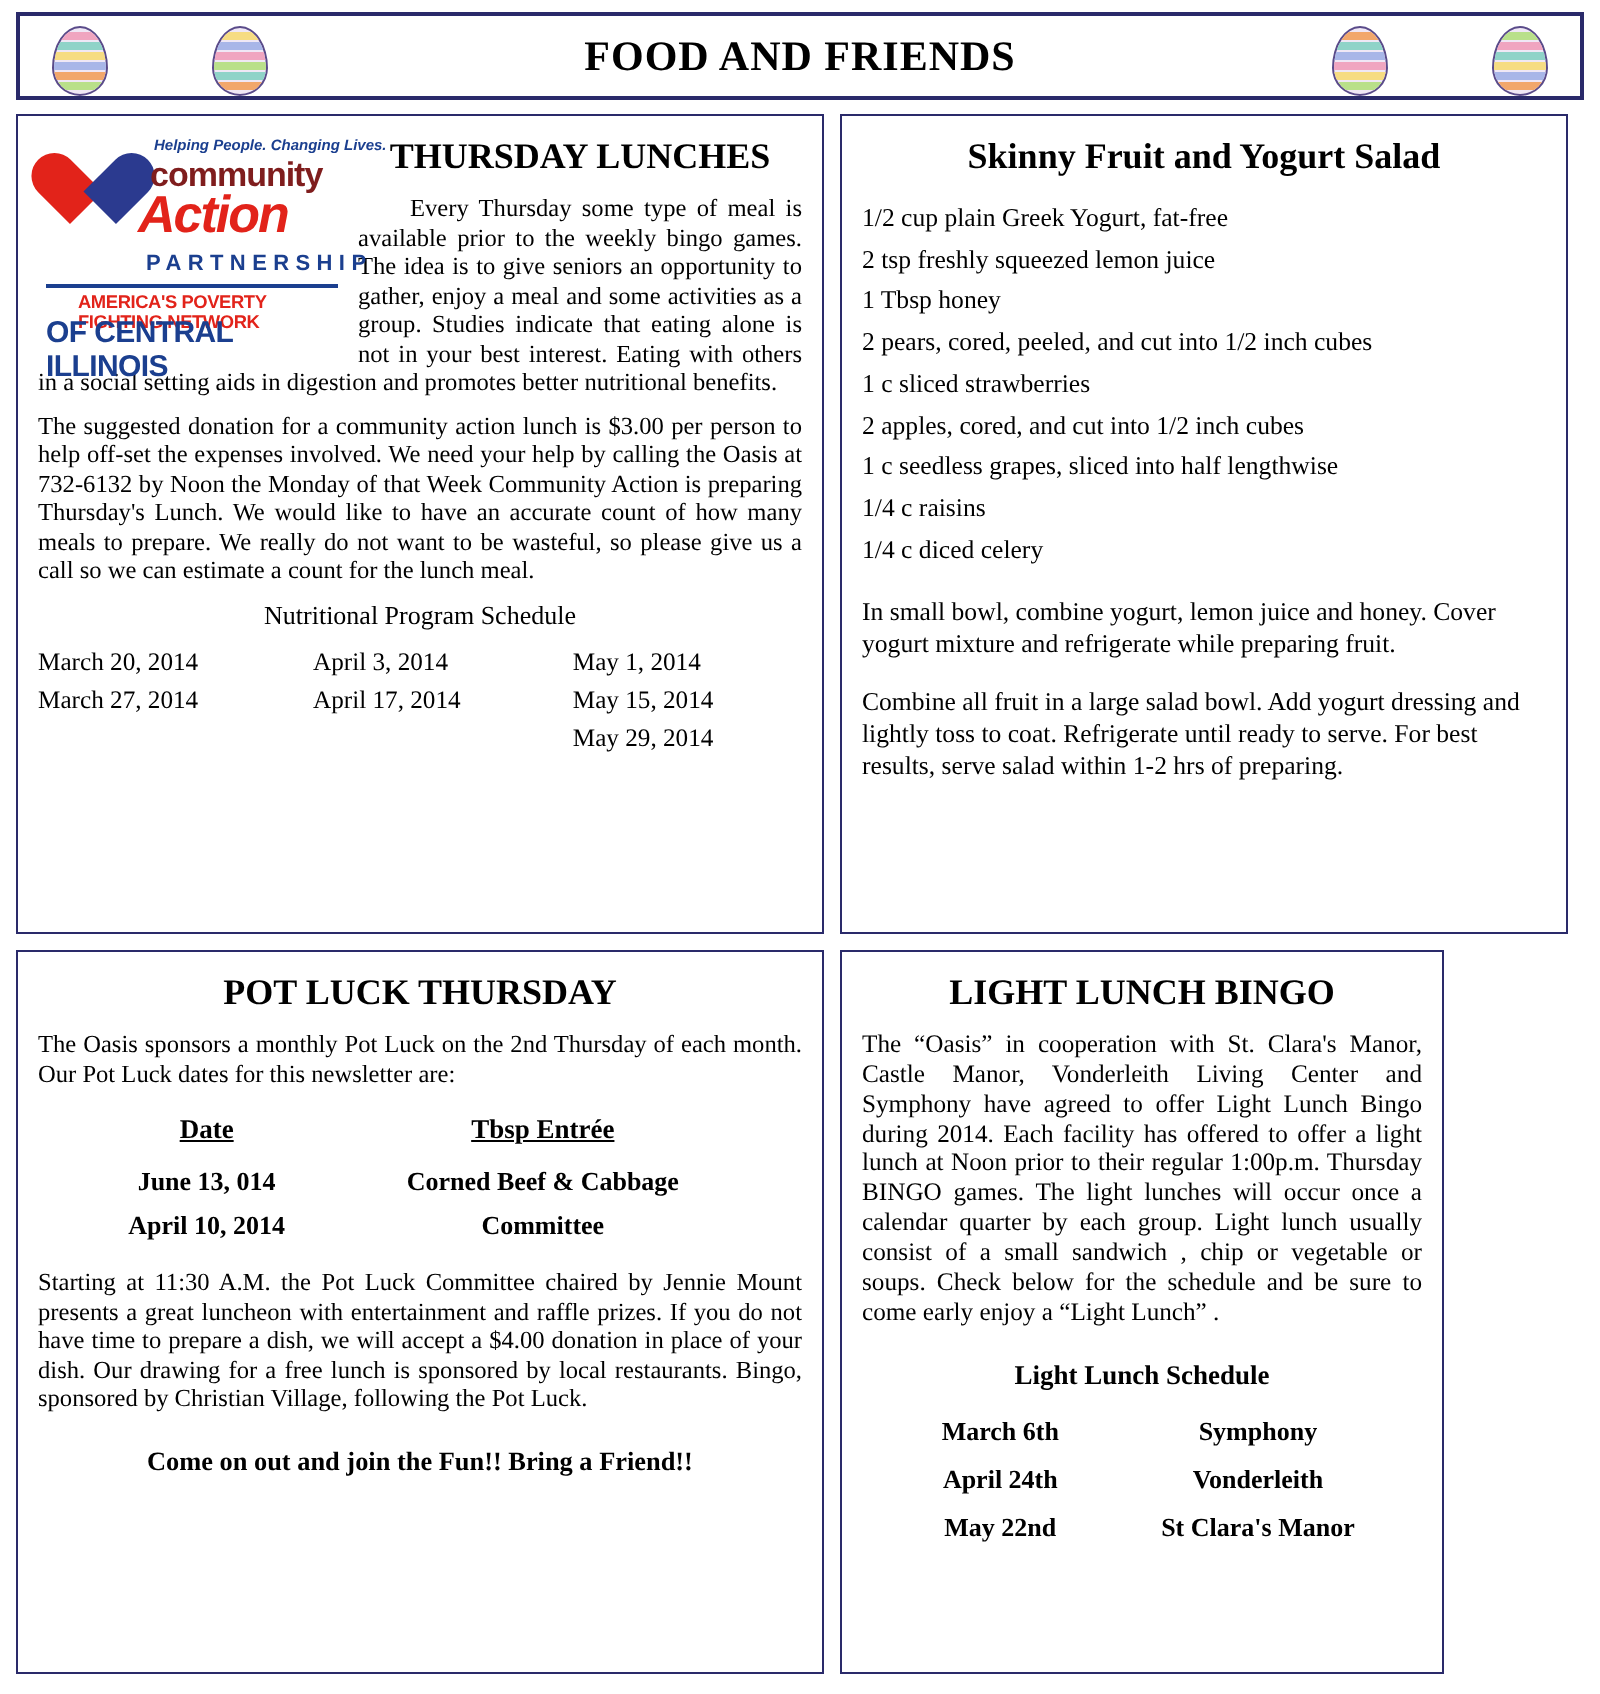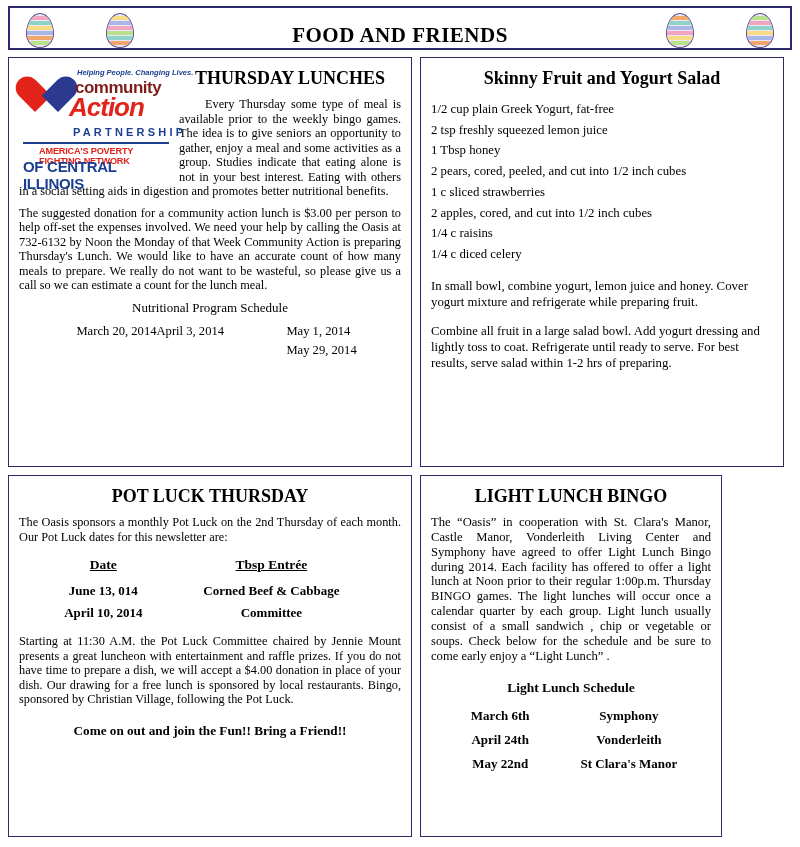--- a/index.html
+++ b/index.html
@@ -22,21 +22,21 @@
     padding: 6px 8px 8px 8px;
   }
 
   
   .masthead {
     position: relative;
     height: 44px;
     border: 2px solid #2a2a6a;
     box-sizing: border-box;
     display: flex;
-    align-items: flex-end;
+    align-items: center;
     justify-content: center;
     background: #ffffff;
     margin-bottom: 7px;
   }
   .masthead-title {
     font-family: "Liberation Serif", serif;
     font-weight: bold;
     font-size: 21px;
     letter-spacing: 0.5px;
   }
@@ -202,21 +202,21 @@
   }
   .sched {
     width: 100%;
     border-collapse: collapse;
     font-size: 12.6px;
   }
   .sched td {
     padding: 2px 0;
     vertical-align: top;
   }
-  .sched td.c1 { width: 36%; text-align: right; }
+  .sched td.c1 { width: 36%; }
   .sched td.c2 { width: 34%; }
   .sched td.c3 { width: 30%; }
 
   
   .recipe-list {
     margin: 10px 0 0 0;
     padding: 0;
     list-style: none;
     font-size: 12.8px;
     line-height: 1.62;
@@ -331,37 +331,43 @@
 
       <div class="sched-title">Nutritional Program Schedule</div>
       <table class="sched">
         <tbody>
             <tr>
           <td class="c1">March 20, 2014</td>
           <td class="c2">April 3, 2014</td>
           <td class="c3">May 1, 2014</td>
         </tr>
         <tr>
+          <td class="c1">March 27, 2014</td>
+          <td class="c2">April 17, 2014</td>
+          <td class="c3">May 15, 2014</td>
+        </tr>
+        <tr>
           <td class="c1"></td>
           <td class="c2"></td>
           <td class="c3">May 29, 2014</td>
         </tr>
       </tbody>
         </table>
     </div>
 
     <div class="box box-tr">
       <div class="box-title">Skinny Fruit and Yogurt Salad</div>
       <ul class="recipe-list">
         <li>1/2 cup plain Greek Yogurt, fat-free</li>
         <li>2 tsp freshly squeezed lemon juice</li>
         <li>1 Tbsp honey</li>
         <li>2 pears, cored, peeled, and cut into 1/2 inch cubes</li>
         <li>1 c sliced strawberries</li>
         <li>2 apples, cored, and cut into 1/2 inch cubes</li>
+        <li>1 c seedless grapes, sliced into half lengthwise</li>
         <li>1/4 c raisins</li>
         <li>1/4 c diced celery</li>
       </ul>
       <p class="recipe-note">In small bowl, combine yogurt, lemon juice and honey. Cover yogurt mixture and refrigerate while preparing fruit.</p>
       <p class="recipe-note">Combine all fruit in a large salad bowl.  Add yogurt dressing and lightly toss to coat.  Refrigerate until ready to serve. For best results, serve salad within 1-2 hrs of preparing.</p>
     </div>
 
     <div class="box box-bl">
       <div class="box-title">POT LUCK THURSDAY</div>
       <p class="body" style="margin-top:6px;">The Oasis sponsors a monthly Pot Luck on the 2nd Thursday of each month.  Our Pot Luck dates for this newsletter are:</p>

